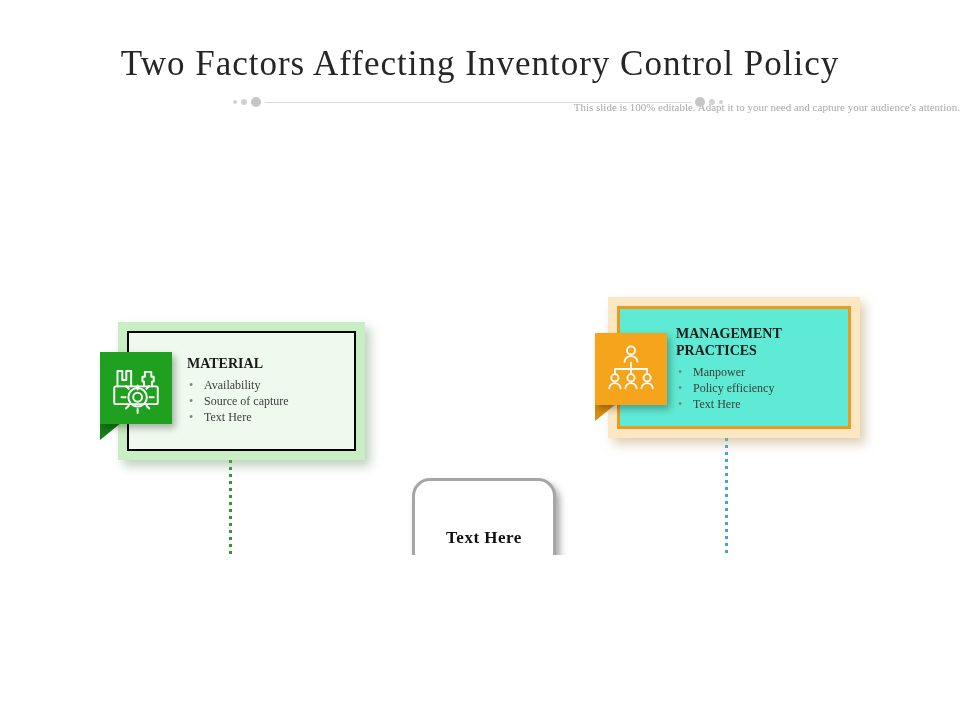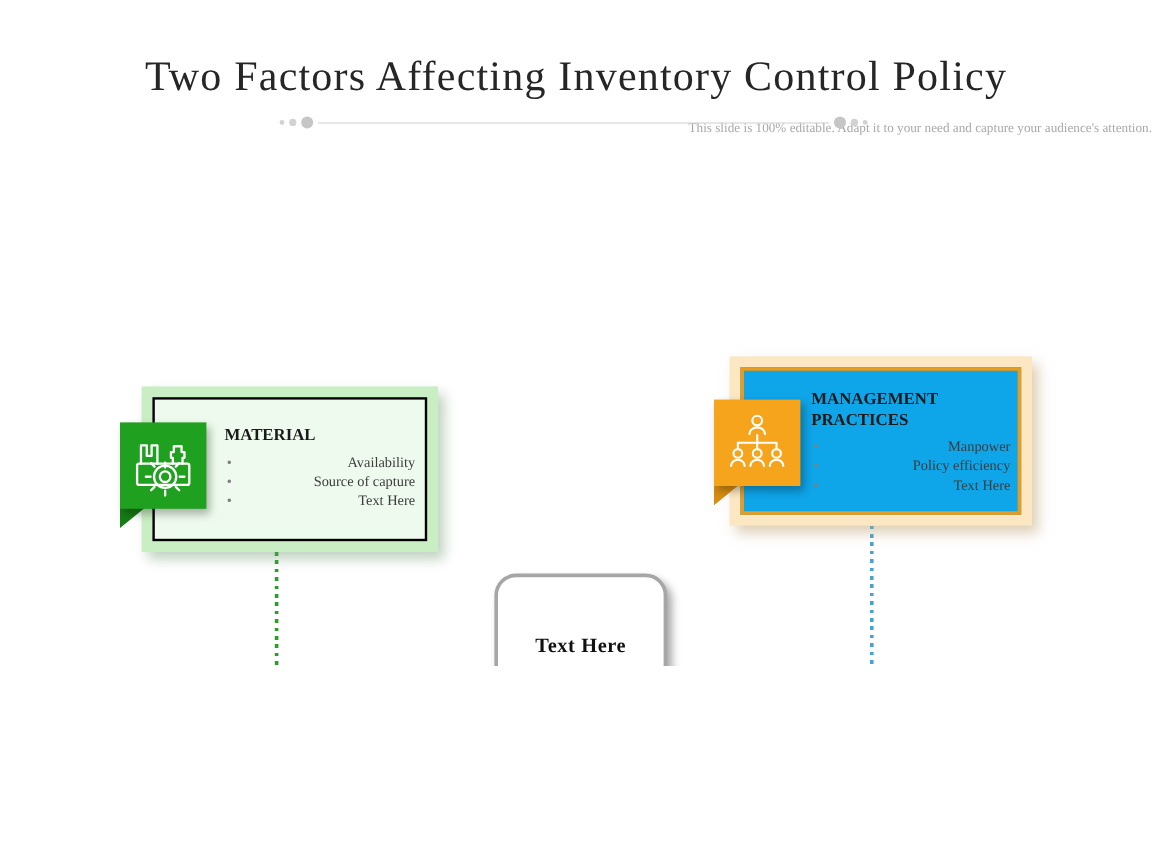--- a/index.html
+++ b/index.html
@@ -33,34 +33,33 @@
   .glow.green {
     left:118px; top:322px; width:247px; height:138px;
     background:#c9eec3; box-shadow:5px 6px 10px rgba(110,150,110,0.45);
   }
   .glow.orange {
     left:608px; top:297px; width:252px; height:141px;
     background:#fbe7c2; box-shadow:5px 6px 10px rgba(190,160,110,0.5);
   }
   .card-inner { position:absolute; inset:9px; }
   .card-inner.green  { background:#edfaed; border:2px solid #000000; }
-  .card-inner.orange { background:#0ea5e9; border:3px solid #e89b1e; }
+  .card-inner.orange { background:#5eead4; border:3px solid #e89b1e; }
 
   .card-text { position:absolute; }
   .card-text.green  { left:58px; top:22px; right:8px; }
   .card-text.orange { left:56px; top:16px; right:6px; }
   .card-text h2 {
     margin:0 0 5px 0; font-size:14px; font-weight:bold; color:#1a1a1a;
     line-height:17px; max-width:130px;
   }
   .card-text ul { margin:0; padding:0; list-style:none; }
   .card-text li {
     position:relative; padding-left:17px; font-size:12px; color:#3d3d3d;
     line-height:16px;
-    text-align:right;
   }
   .card-text li::before {
     content:"\2022"; position:absolute; left:2px; top:0; color:#7f7f7f;
   }
 
   
   .badge {
     position:absolute; width:72px; height:72px;
     display:flex; align-items:center; justify-content:center;
     box-shadow:3px 4px 7px rgba(0,0,0,0.3);

